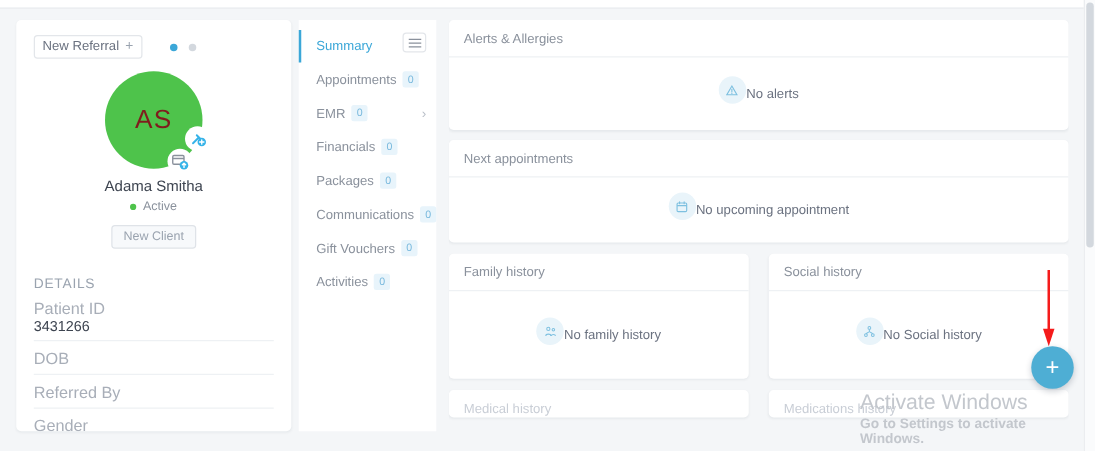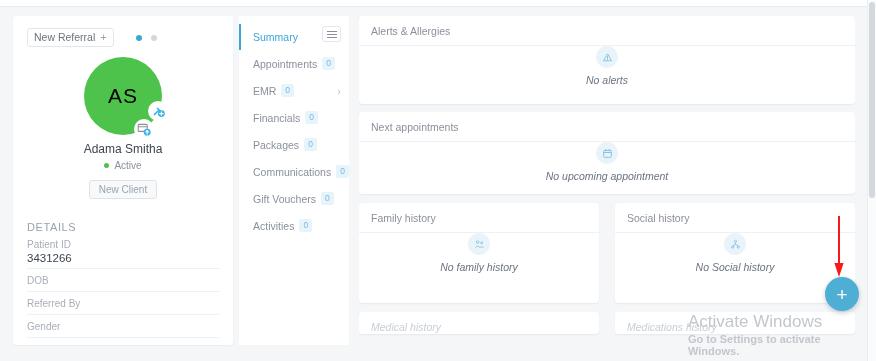--- a/index.html
+++ b/index.html
@@ -78,21 +78,21 @@
   .avatar-wrap {
     position: relative;
     width: 78px;
     height: 78px;
     margin: 10px auto 0 auto;
   }
   .avatar {
     width: 78px; height: 78px;
     border-radius: 50%;
     background: #4ec34b;
-    color: #000000;
+    color: #7f1d1d;
     display: flex;
     align-items: center;
     justify-content: center;
     font-size: 21px;
     letter-spacing: 1px;
   }
   .badge {
     position: absolute;
     width: 20px; height: 20px;
     border-radius: 50%;
@@ -141,21 +141,21 @@
     font-size: 11px;
     letter-spacing: 0.6px;
     color: #9aa3af;
   }
 
   .detail-row {
     padding: 6px 0 4px 0;
     border-bottom: 1px solid #eef1f4;
   }
   .detail-row:first-of-type { padding-top: 9px; }
-  .detail-label { font-size: 10px; color: #a8aeb8; }
+  .detail-label { font-size: 13px; color: #a8aeb8; }
   .detail-value { font-size: 11.5px; color: #3d4450; margin-top: 2px; }
   .detail-row.empty { padding-bottom: 5px; }
 
   
   .nav-panel {
     width: 110px;
     margin-left: 6px;
     margin-top: 8px;
     height: 329px;
     background: #ffffff;
@@ -234,24 +234,23 @@
     overflow: hidden;
   }
   .card-head {
     padding: 9px 12px 8px 12px;
     font-size: 10.5px;
     color: #8a919c;
     border-bottom: 1px solid #eef1f4;
   }
   .card-body {
     display: flex;
-    flex-direction: column;
-    align-items: center;
-    justify-content: flex-start;
-    font-style: italic;
+    flex-direction: row;
+    align-items: center;
+    justify-content: center;
   }
   .empty-icon {
     width: 22px; height: 22px;
     border-radius: 50%;
     background: #e9f4fa;
     display: flex;
     align-items: center;
     justify-content: center;
     margin-bottom: 6px;
   }
@@ -262,21 +261,21 @@
   .card-hist .card-body   { height: 70px; }
 
   .card-alerts { margin-bottom: 8px; }
   .card-appts  { margin-bottom: 9px; }
 
   .hist-row { display: flex; gap: 16px; }
   .hist-col { flex: 1; }
   .card-hist { margin-bottom: 9px; }
 
   .card-stub { height: 22px; }
-  .card-stub .card-head { border-bottom: none; color: #c9ced6; font-style: italic; }
+  .card-stub .card-head { border-bottom: none; color: #c9ced6; }
 
   
   .fab {
     position: absolute;
     right: 17px;
     top: 277px;
     width: 34px; height: 34px;
     border-radius: 50%;
     background: #4eaed4;
     color: #fff;

